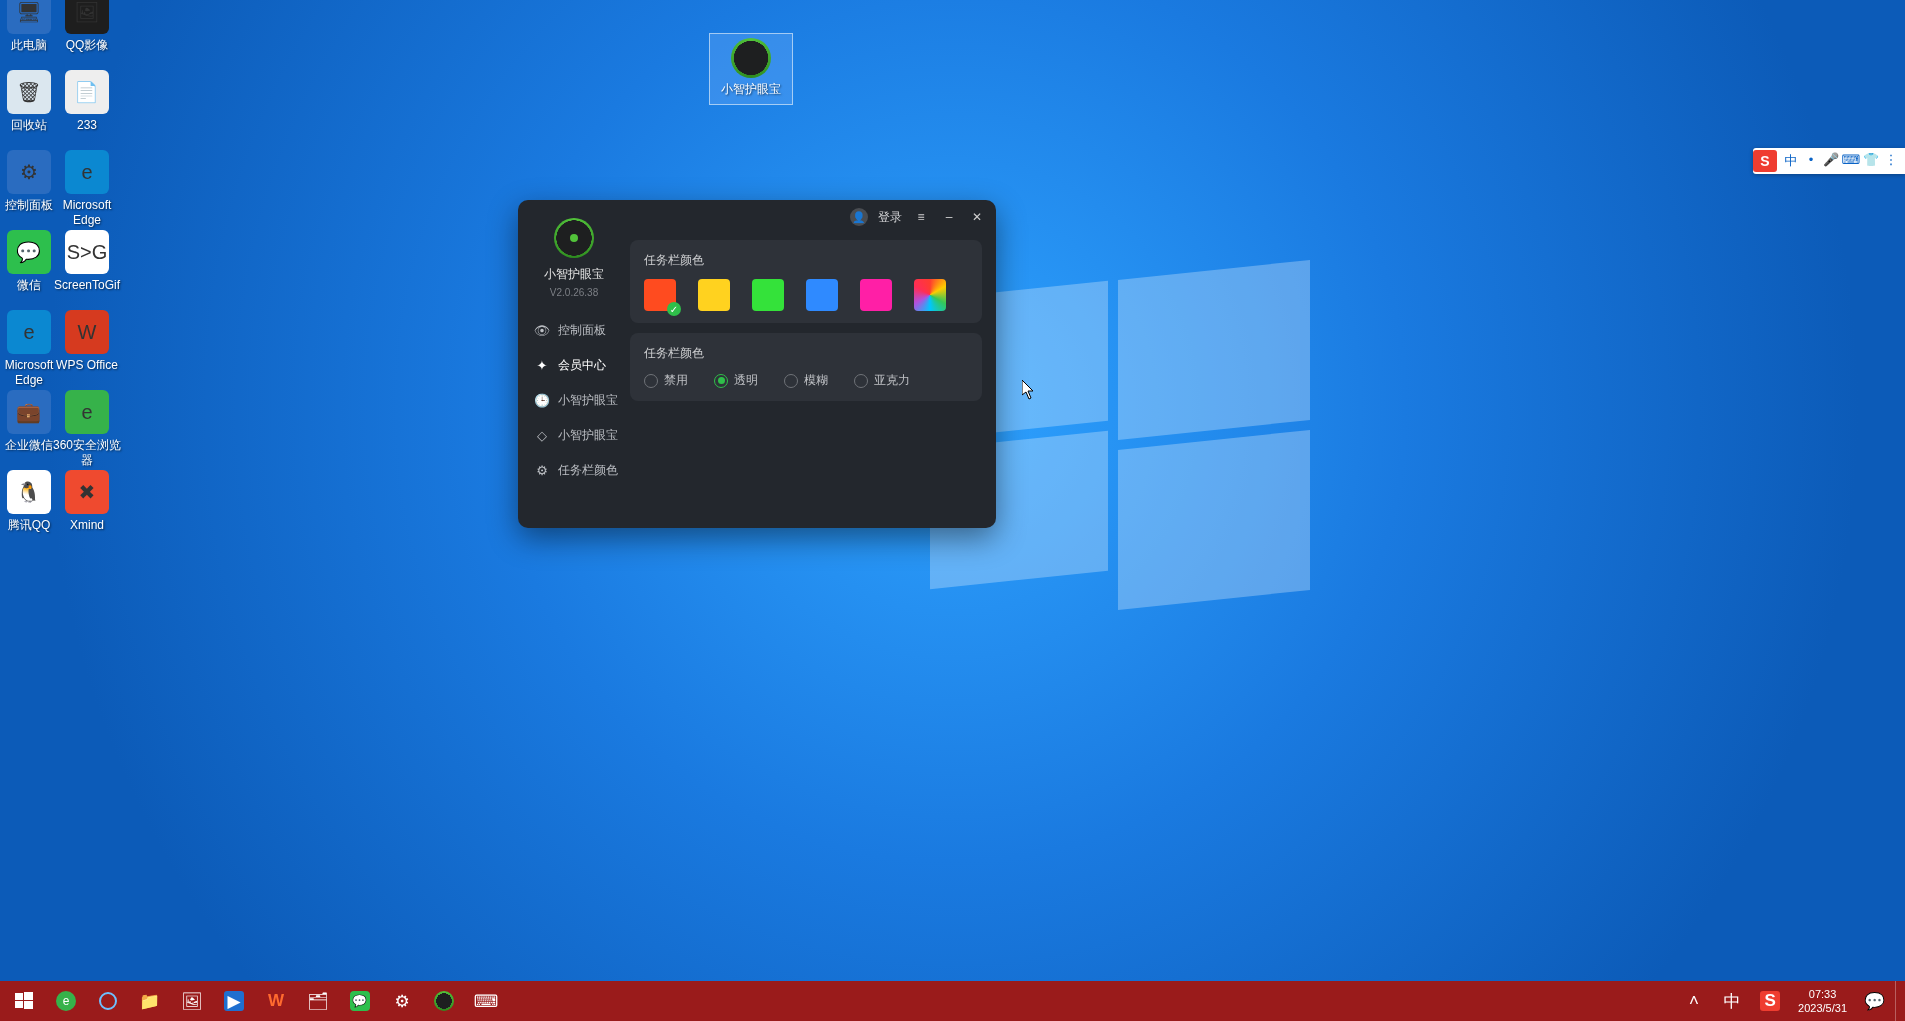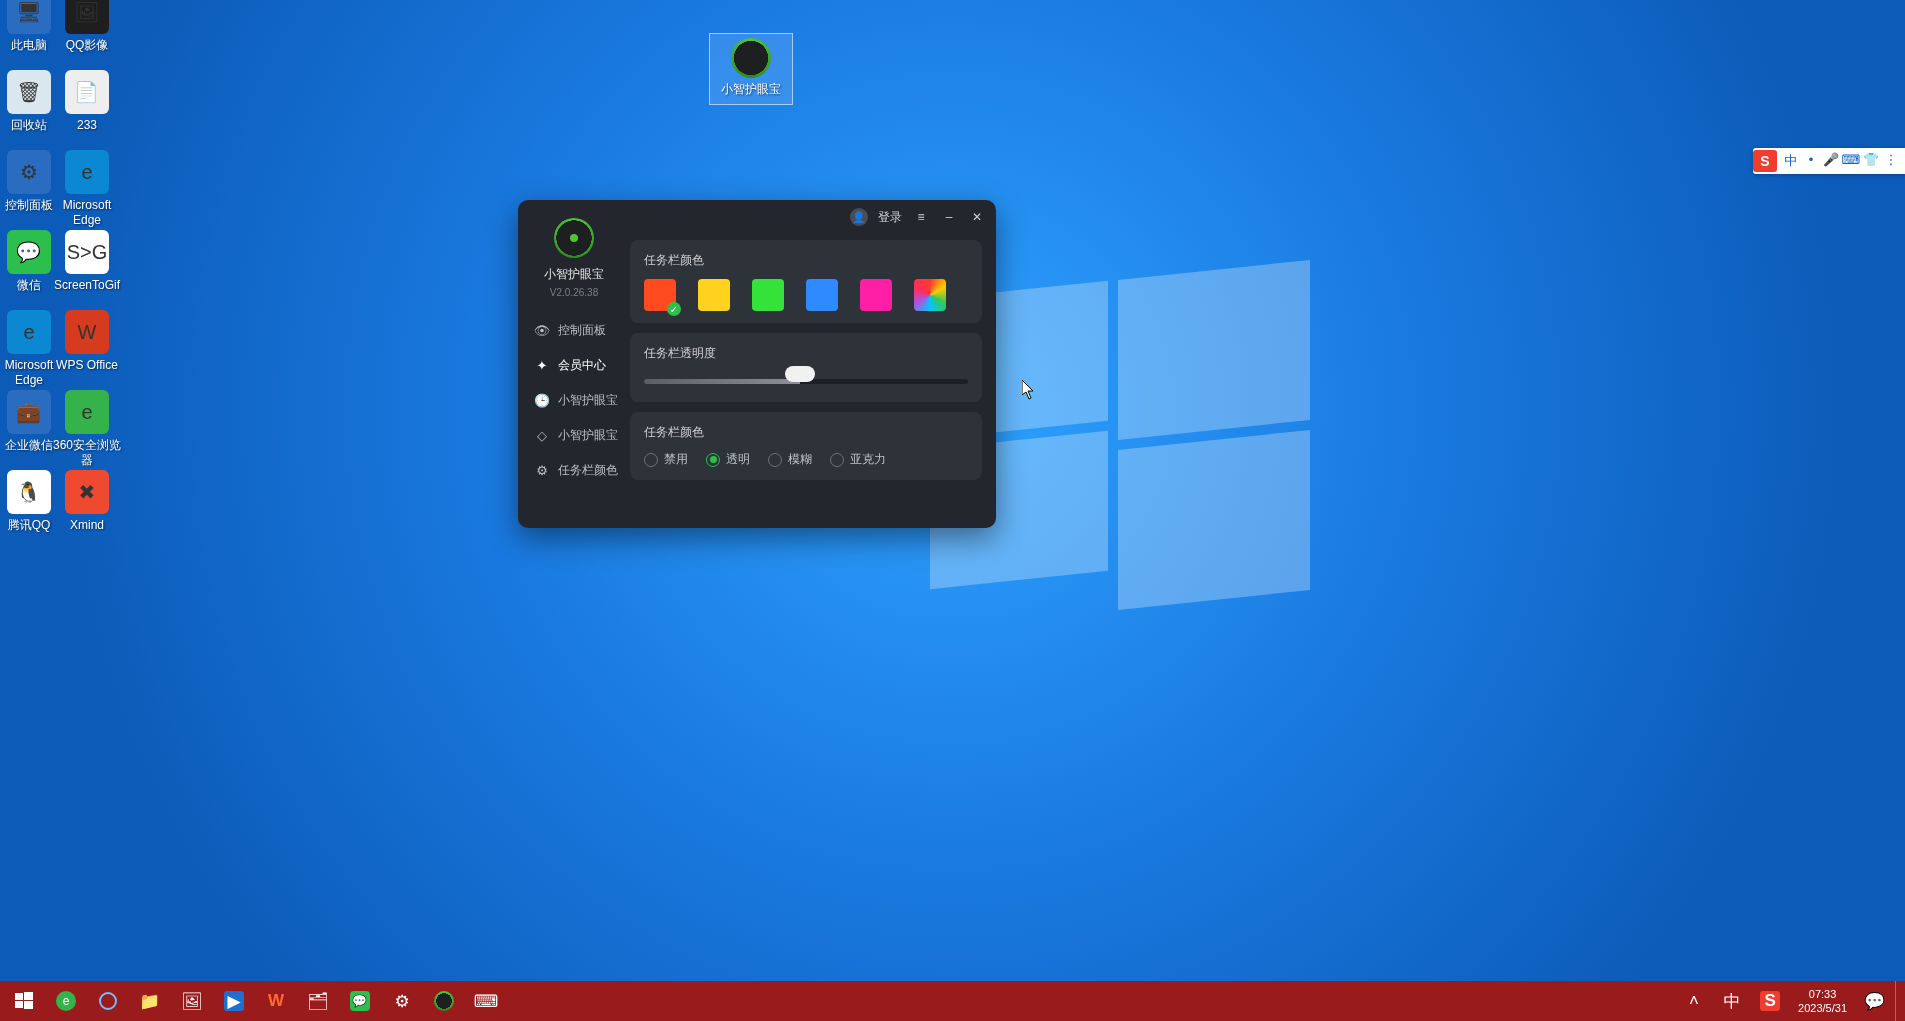--- a/index.html
+++ b/index.html
@@ -122,21 +122,21 @@
     background: conic-gradient(#ff3b30,#ffcc00,#34c759,#00c7ff,#af52de,#ff2d55,#ff3b30);
   }
 
   
   .slider-wrap{position:relative;height:18px;display:flex;align-items:center;}
   .slider-track{flex:1;height:5px;border-radius:3px;background:#1c1f24;position:relative;overflow:hidden;}
   .slider-fill{position:absolute;left:0;top:0;height:100%;background:linear-gradient(90deg,#5b5e63,#8d9096);}
   .slider-thumb{position:absolute;top:-6px;width:30px;height:16px;border-radius:8px;background:#f1f1f1;}
 
   
-  .radio-row{display:flex;gap:18px;margin-top:6px;}
+  .radio-row{display:flex;gap:26px;margin-top:6px;}
   .radio{display:flex;align-items:center;gap:6px;font-size:12px;color:#bfc1c5;cursor:pointer;}
   .radio .dot{width:14px;height:14px;border-radius:50%;border:1.5px solid #6f7278;display:flex;align-items:center;justify-content:center;}
   .radio.checked .dot{border-color:#2fbf4a;}
   .radio.checked .dot::after{content:"";width:7px;height:7px;border-radius:50%;background:#2fbf4a;}
 
   
   .cursor{position:absolute;left:1022px;top:380px;font-size:16px;color:#fff;pointer-events:none;}
 
   
   .taskbar {
@@ -290,29 +290,20 @@
         <div class="swatches" id="swatches">
             <div class="swatch sel" style="background: rgb(255, 75, 31);"></div>
             <div class="swatch" style="background: rgb(255, 210, 31);"></div>
             <div class="swatch" style="background: rgb(52, 226, 58);"></div>
             <div class="swatch" style="background: rgb(47, 138, 255);"></div>
             <div class="swatch" style="background: rgb(255, 31, 166);"></div>
             <div class="swatch rainbow"></div>
           </div>
       </div>
 
-      <div class="card">
-        <div class="card-title">任务栏透明度</div>
-        <div class="slider-wrap">
-          <div class="slider-track">
-            <div class="slider-fill" id="slider-fill" style="width: 48%;"></div>
-          </div>
-          <div class="slider-thumb" id="slider-thumb" style="left: calc(48% - 15px);"></div>
-        </div>
-      </div>
 
       <div class="card">
         <div class="card-title">任务栏颜色</div>
         <div class="radio-row" id="radios">
             <div class="radio">
               <span class="dot"></span>
               <span>禁用</span>
             </div>
             <div class="radio checked">
               <span class="dot"></span>

